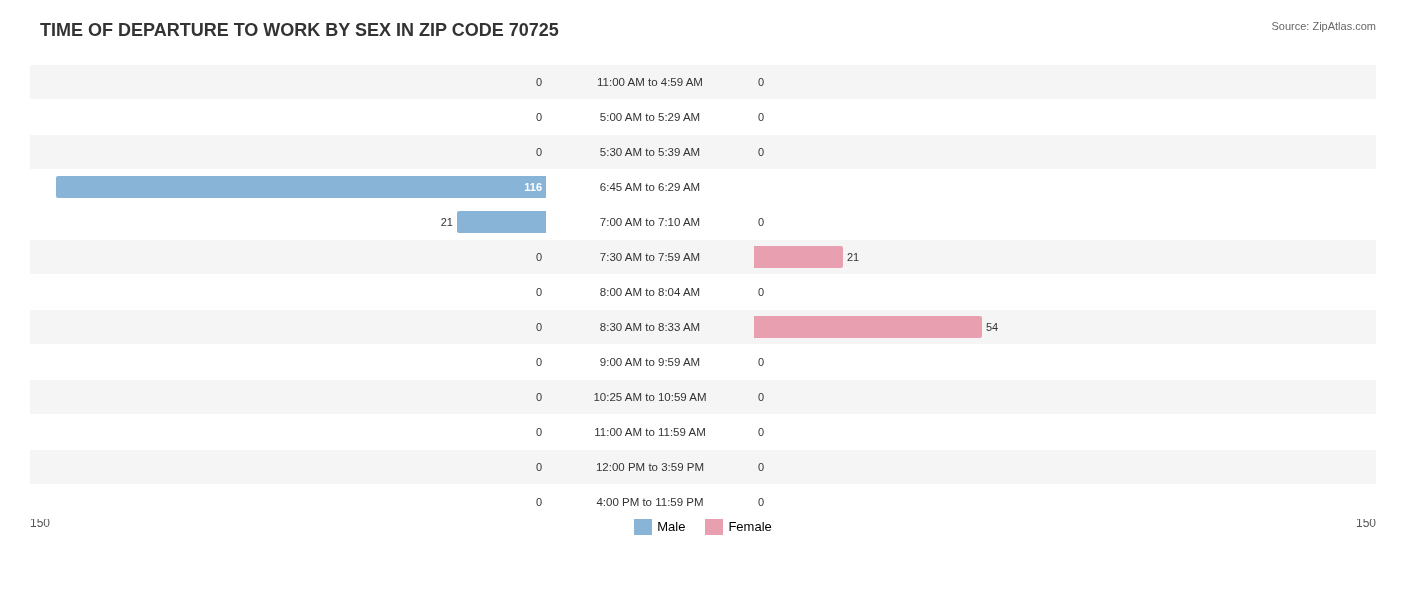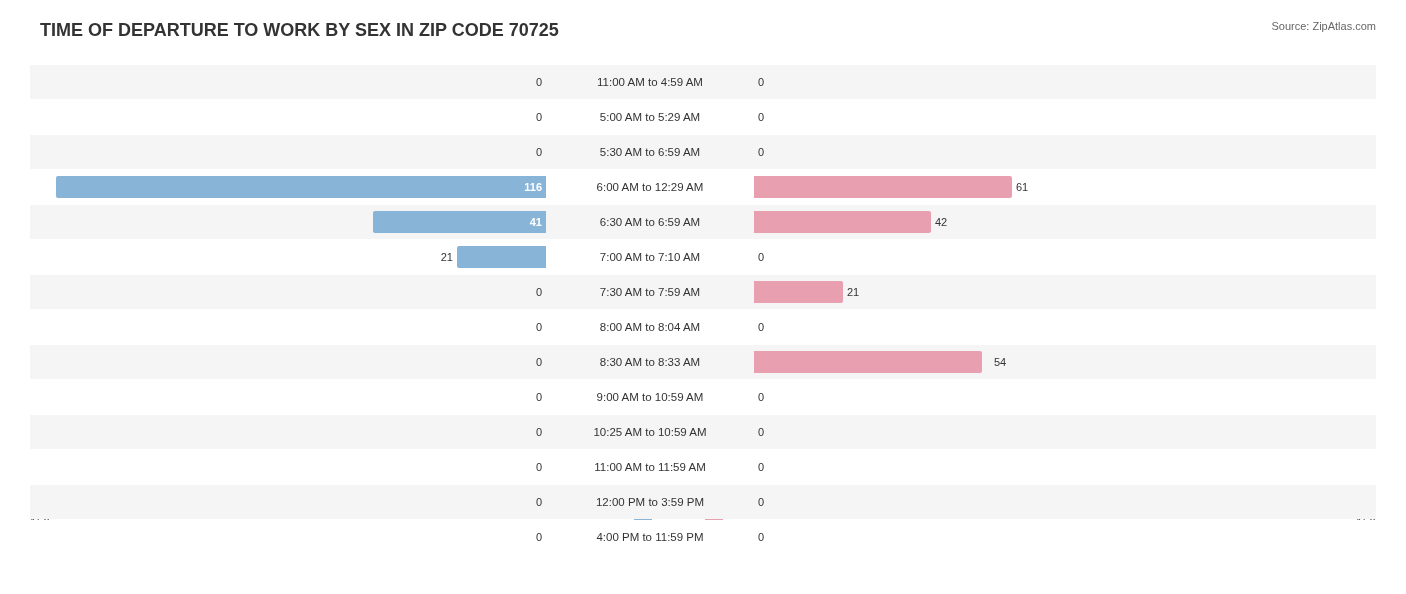--- a/index.html
+++ b/index.html
@@ -152,48 +152,32 @@
         </div>
         <div class="label-center">5:00 AM to 5:29 AM</div>
         <div class="right-section" style="width: 520px; display: flex; align-items: center; justify-content: flex-start;">
           <span style="font-size: 11px; color: rgb(51, 51, 51); margin-left: 4px;">0</span>
         </div>
       </div>
       <div class="bar-row" style="background: rgb(245, 245, 245); display: flex; align-items: center; height: 34px; margin-bottom: 1px;">
         <div class="left-section" style="width: 520px; display: flex; align-items: center; justify-content: flex-end;">
           <span style="font-size: 11px; color: rgb(51, 51, 51); margin-right: 4px;">0</span>
         </div>
-        <div class="label-center">5:30 AM to 6:59 AM</div>
+        <div class="label-center">5:30 AM to 5:39 AM</div>
         <div class="right-section" style="width: 520px; display: flex; align-items: center; justify-content: flex-start;">
           <span style="font-size: 11px; color: rgb(51, 51, 51); margin-left: 4px;">0</span>
         </div>
       </div>
       <div class="bar-row" style="background: rgb(255, 255, 255); display: flex; align-items: center; height: 34px; margin-bottom: 1px;">
         <div class="left-section" style="width: 520px; display: flex; align-items: center; justify-content: flex-end;">
           <div class="bar-male" style="width: 490px;">
             <span class="value-inside-left">116</span>
           </div>
         </div>
-        <div class="label-center">6:00 AM to 12:29 AM</div>
-        <div class="right-section" style="width: 520px; display: flex; align-items: center; justify-content: flex-start;">
-          <div class="bar-female" style="width: 258px;"></div>
-          <span style="font-size: 11px; color: rgb(51, 51, 51); margin-left: 4px;">61</span>
-        </div>
-      </div>
-      <div class="bar-row" style="background: rgb(245, 245, 245); display: flex; align-items: center; height: 34px; margin-bottom: 1px;">
-        <div class="left-section" style="width: 520px; display: flex; align-items: center; justify-content: flex-end;">
-          <div class="bar-male" style="width: 173px;">
-            <span class="value-inside-left">41</span>
-          </div>
-        </div>
-        <div class="label-center">6:30 AM to 6:59 AM</div>
-        <div class="right-section" style="width: 520px; display: flex; align-items: center; justify-content: flex-start;">
-          <div class="bar-female" style="width: 177px;"></div>
-          <span style="font-size: 11px; color: rgb(51, 51, 51); margin-left: 4px;">42</span>
-        </div>
+        <div class="label-center">6:45 AM to 6:29 AM</div>
       </div>
       <div class="bar-row" style="background: rgb(255, 255, 255); display: flex; align-items: center; height: 34px; margin-bottom: 1px;">
         <div class="left-section" style="width: 520px; display: flex; align-items: center; justify-content: flex-end;">
           <span style="font-size: 11px; color: rgb(51, 51, 51); margin-right: 4px; order: -1;">21</span>
           <div class="bar-male" style="width: 89px;"></div>
         </div>
         <div class="label-center">7:00 AM to 7:10 AM</div>
         <div class="right-section" style="width: 520px; display: flex; align-items: center; justify-content: flex-start;">
           <span style="font-size: 11px; color: rgb(51, 51, 51); margin-left: 4px;">0</span>
         </div>
@@ -217,28 +201,28 @@
           <span style="font-size: 11px; color: rgb(51, 51, 51); margin-left: 4px;">0</span>
         </div>
       </div>
       <div class="bar-row" style="background: rgb(245, 245, 245); display: flex; align-items: center; height: 34px; margin-bottom: 1px;">
         <div class="left-section" style="width: 520px; display: flex; align-items: center; justify-content: flex-end;">
           <span style="font-size: 11px; color: rgb(51, 51, 51); margin-right: 4px;">0</span>
         </div>
         <div class="label-center">8:30 AM to 8:33 AM</div>
         <div class="right-section" style="width: 520px; display: flex; align-items: center; justify-content: flex-start;">
           <div class="bar-female" style="width: 228px;"></div>
-          <span style="font-size: 11px; color: rgb(51, 51, 51); margin-left: 12px;">54</span>
-        </div>
-      </div>
-      <div class="bar-row" style="background: rgb(255, 255, 255); display: flex; align-items: center; height: 34px; margin-bottom: 1px;">
-        <div class="left-section" style="width: 520px; display: flex; align-items: center; justify-content: flex-end;">
-          <span style="font-size: 11px; color: rgb(51, 51, 51); margin-right: 4px;">0</span>
-        </div>
-        <div class="label-center">9:00 AM to 10:59 AM</div>
+          <span style="font-size: 11px; color: rgb(51, 51, 51); margin-left: 4px;">54</span>
+        </div>
+      </div>
+      <div class="bar-row" style="background: rgb(255, 255, 255); display: flex; align-items: center; height: 34px; margin-bottom: 1px;">
+        <div class="left-section" style="width: 520px; display: flex; align-items: center; justify-content: flex-end;">
+          <span style="font-size: 11px; color: rgb(51, 51, 51); margin-right: 4px;">0</span>
+        </div>
+        <div class="label-center">9:00 AM to 9:59 AM</div>
         <div class="right-section" style="width: 520px; display: flex; align-items: center; justify-content: flex-start;">
           <span style="font-size: 11px; color: rgb(51, 51, 51); margin-left: 4px;">0</span>
         </div>
       </div>
       <div class="bar-row" style="background: rgb(245, 245, 245); display: flex; align-items: center; height: 34px; margin-bottom: 1px;">
         <div class="left-section" style="width: 520px; display: flex; align-items: center; justify-content: flex-end;">
           <span style="font-size: 11px; color: rgb(51, 51, 51); margin-right: 4px;">0</span>
         </div>
         <div class="label-center">10:25 AM to 10:59 AM</div>
         <div class="right-section" style="width: 520px; display: flex; align-items: center; justify-content: flex-start;">

